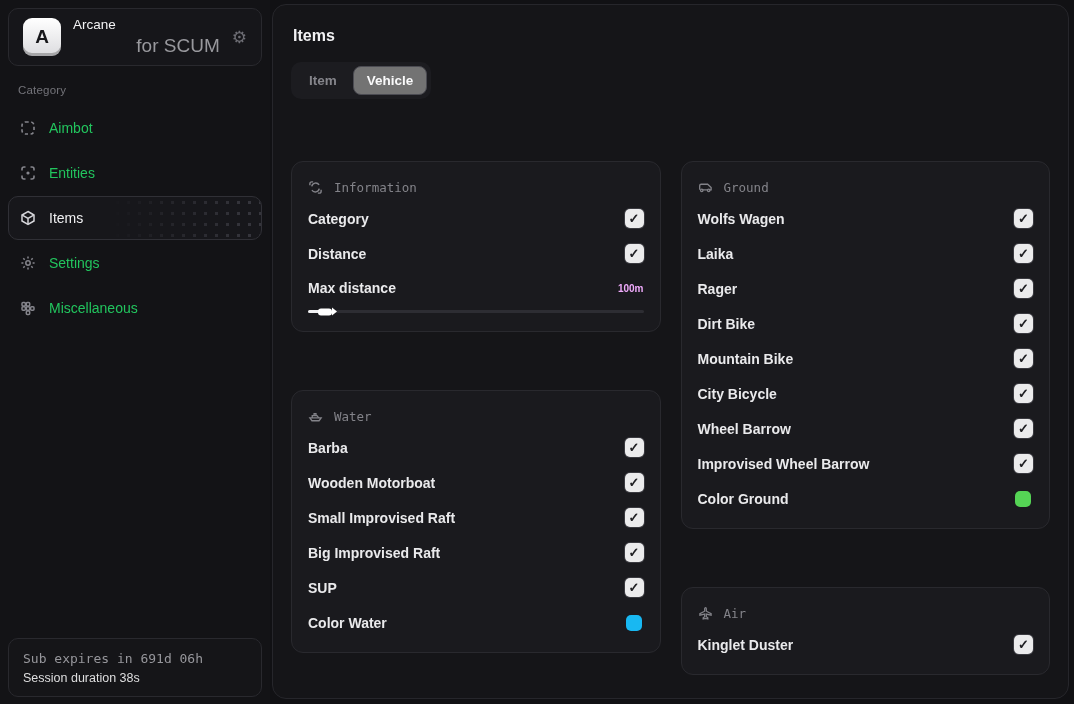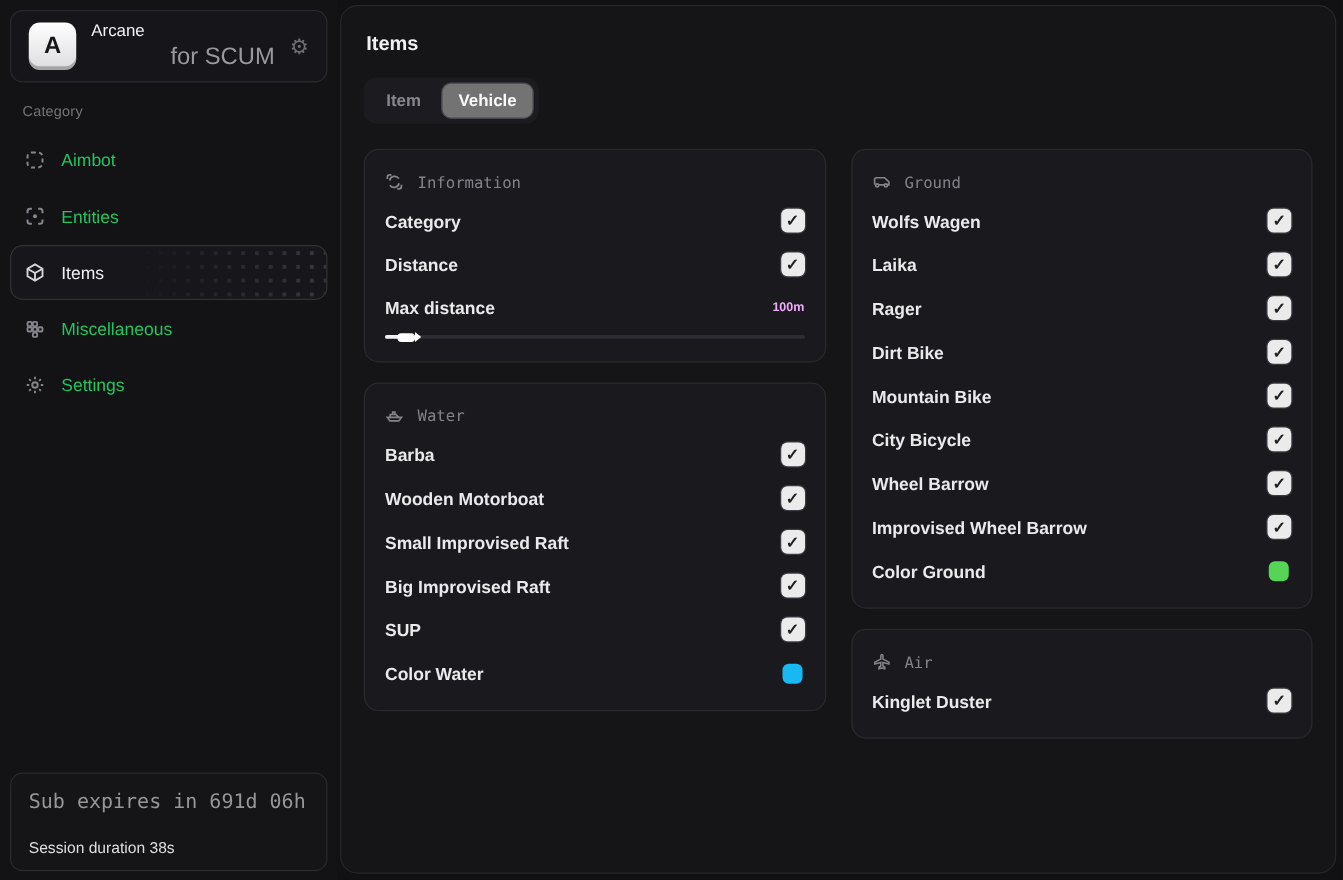--- a/index.html
+++ b/index.html
@@ -58,21 +58,21 @@
     -webkit-mask-image: linear-gradient(to left, #000 10%, transparent 95%);
             mask-image: linear-gradient(to left, #000 10%, transparent 95%);
   }
   .sidebar-footer {
     position: absolute; left: 8px; right: 8px; bottom: 7px;
     border: 1px solid #29292e; border-radius: 10px; background: #151518;
     padding: 12px 14px 11px;
   }
   .sub-expiry {
     font-family: "DejaVu Sans Mono", monospace;
-    font-size: 16px; color: #96969b; margin-bottom: 21px;
+    font-size: 13px; color: #96969b; margin-bottom: 5px;
   }
   .session-duration { font-size: 12.5px; font-weight: normal; color: #dededf; }
 
   
   .main {
     position: absolute; left: 272px; top: 4px; right: 5px; bottom: 5px;
     background: #151518; border: 1px solid #26262b; border-radius: 14px;
     padding: 22px 18px;
   }
   .page-title { font-size: 16px; font-weight: bold; color: #f1f1f3; margin-left: 2px; }
@@ -88,20 +88,21 @@
   .tab.active {
     background: #737373; border-color: #4b4b52; color: #fafafb;
   }
 
   .columns { display: flex; gap: 20px; margin-top: 20px; }
   .col { flex: 1; display: flex; flex-direction: column; gap: 16px; }
 
   .card {
     background: #1a1a1e; border: 1px solid #29292e; border-radius: 12px;
     padding: 13px 16px 12px;
+    margin-top: 42px;
   }
   .card-header {
     display: flex; align-items: center; gap: 11px;
     font-family: "DejaVu Sans Mono", monospace;
     font-size: 12.5px; color: #838389; padding: 5px 0 6px;
   }
   .card-header svg { stroke: #838389; }
 
   .row {
     height: 35px; display: flex; align-items: center; justify-content: space-between;
@@ -171,42 +172,42 @@
       </svg>
       <span>Entities</span>
     </div>
 
     <div class="nav-item active">
       <svg width="16" height="16" viewBox="0 0 16 16" fill="none" stroke-width="1.5">
         <path d="M8 1.5 14 5v6l-6 3.5L2 11V5l6-3.5z"></path>
         <path d="M2.3 5.2 8 8.4l5.7-3.2M8 8.4V14"></path>
       </svg>
       <span>Items</span>
+    </div>
+
+    <div class="nav-item">
+      <svg width="16" height="16" viewBox="0 0 16 16" fill="none" stroke-width="1.5">
+        <circle cx="8" cy="8" r="2.2"></circle>
+        <path d="M8 1.4v2M8 12.6v2M1.4 8h2M12.6 8h2M3.3 3.3l1.4 1.4M11.3 11.3l1.4 1.4M12.7 3.3l-1.4 1.4M4.7 11.3l-1.4 1.4"></path>
+      </svg>
+      <span>Settings</span>
     </div>
 
     <div class="nav-item">
       <svg width="16" height="16" viewBox="0 0 16 16" fill="none" stroke-width="1.5">
         <rect x="2" y="2.5" width="3.4" height="3.4" rx="1"></rect>
         <rect x="6.3" y="2.5" width="3.4" height="3.4" rx="1"></rect>
         <rect x="2" y="6.8" width="3.4" height="3.4" rx="1"></rect>
         <rect x="6.3" y="6.8" width="3.4" height="3.4" rx="1"></rect>
         <rect x="10.6" y="6.8" width="3.4" height="3.4" rx="1"></rect>
         <rect x="6.3" y="11.1" width="3.4" height="3.4" rx="1"></rect>
       </svg>
       <span>Miscellaneous</span>
     </div>
 
-    <div class="nav-item">
-      <svg width="16" height="16" viewBox="0 0 16 16" fill="none" stroke-width="1.5">
-        <circle cx="8" cy="8" r="2.2"></circle>
-        <path d="M8 1.4v2M8 12.6v2M1.4 8h2M12.6 8h2M3.3 3.3l1.4 1.4M11.3 11.3l1.4 1.4M12.7 3.3l-1.4 1.4M4.7 11.3l-1.4 1.4"></path>
-      </svg>
-      <span>Settings</span>
-    </div>
-
   </div>
 
   <div class="sidebar-footer">
     <div class="sub-expiry">Sub expires in 691d 06h</div>
     <div class="session-duration">Session duration 38s</div>
   </div>
 </div>
 
 <div class="main">
 

